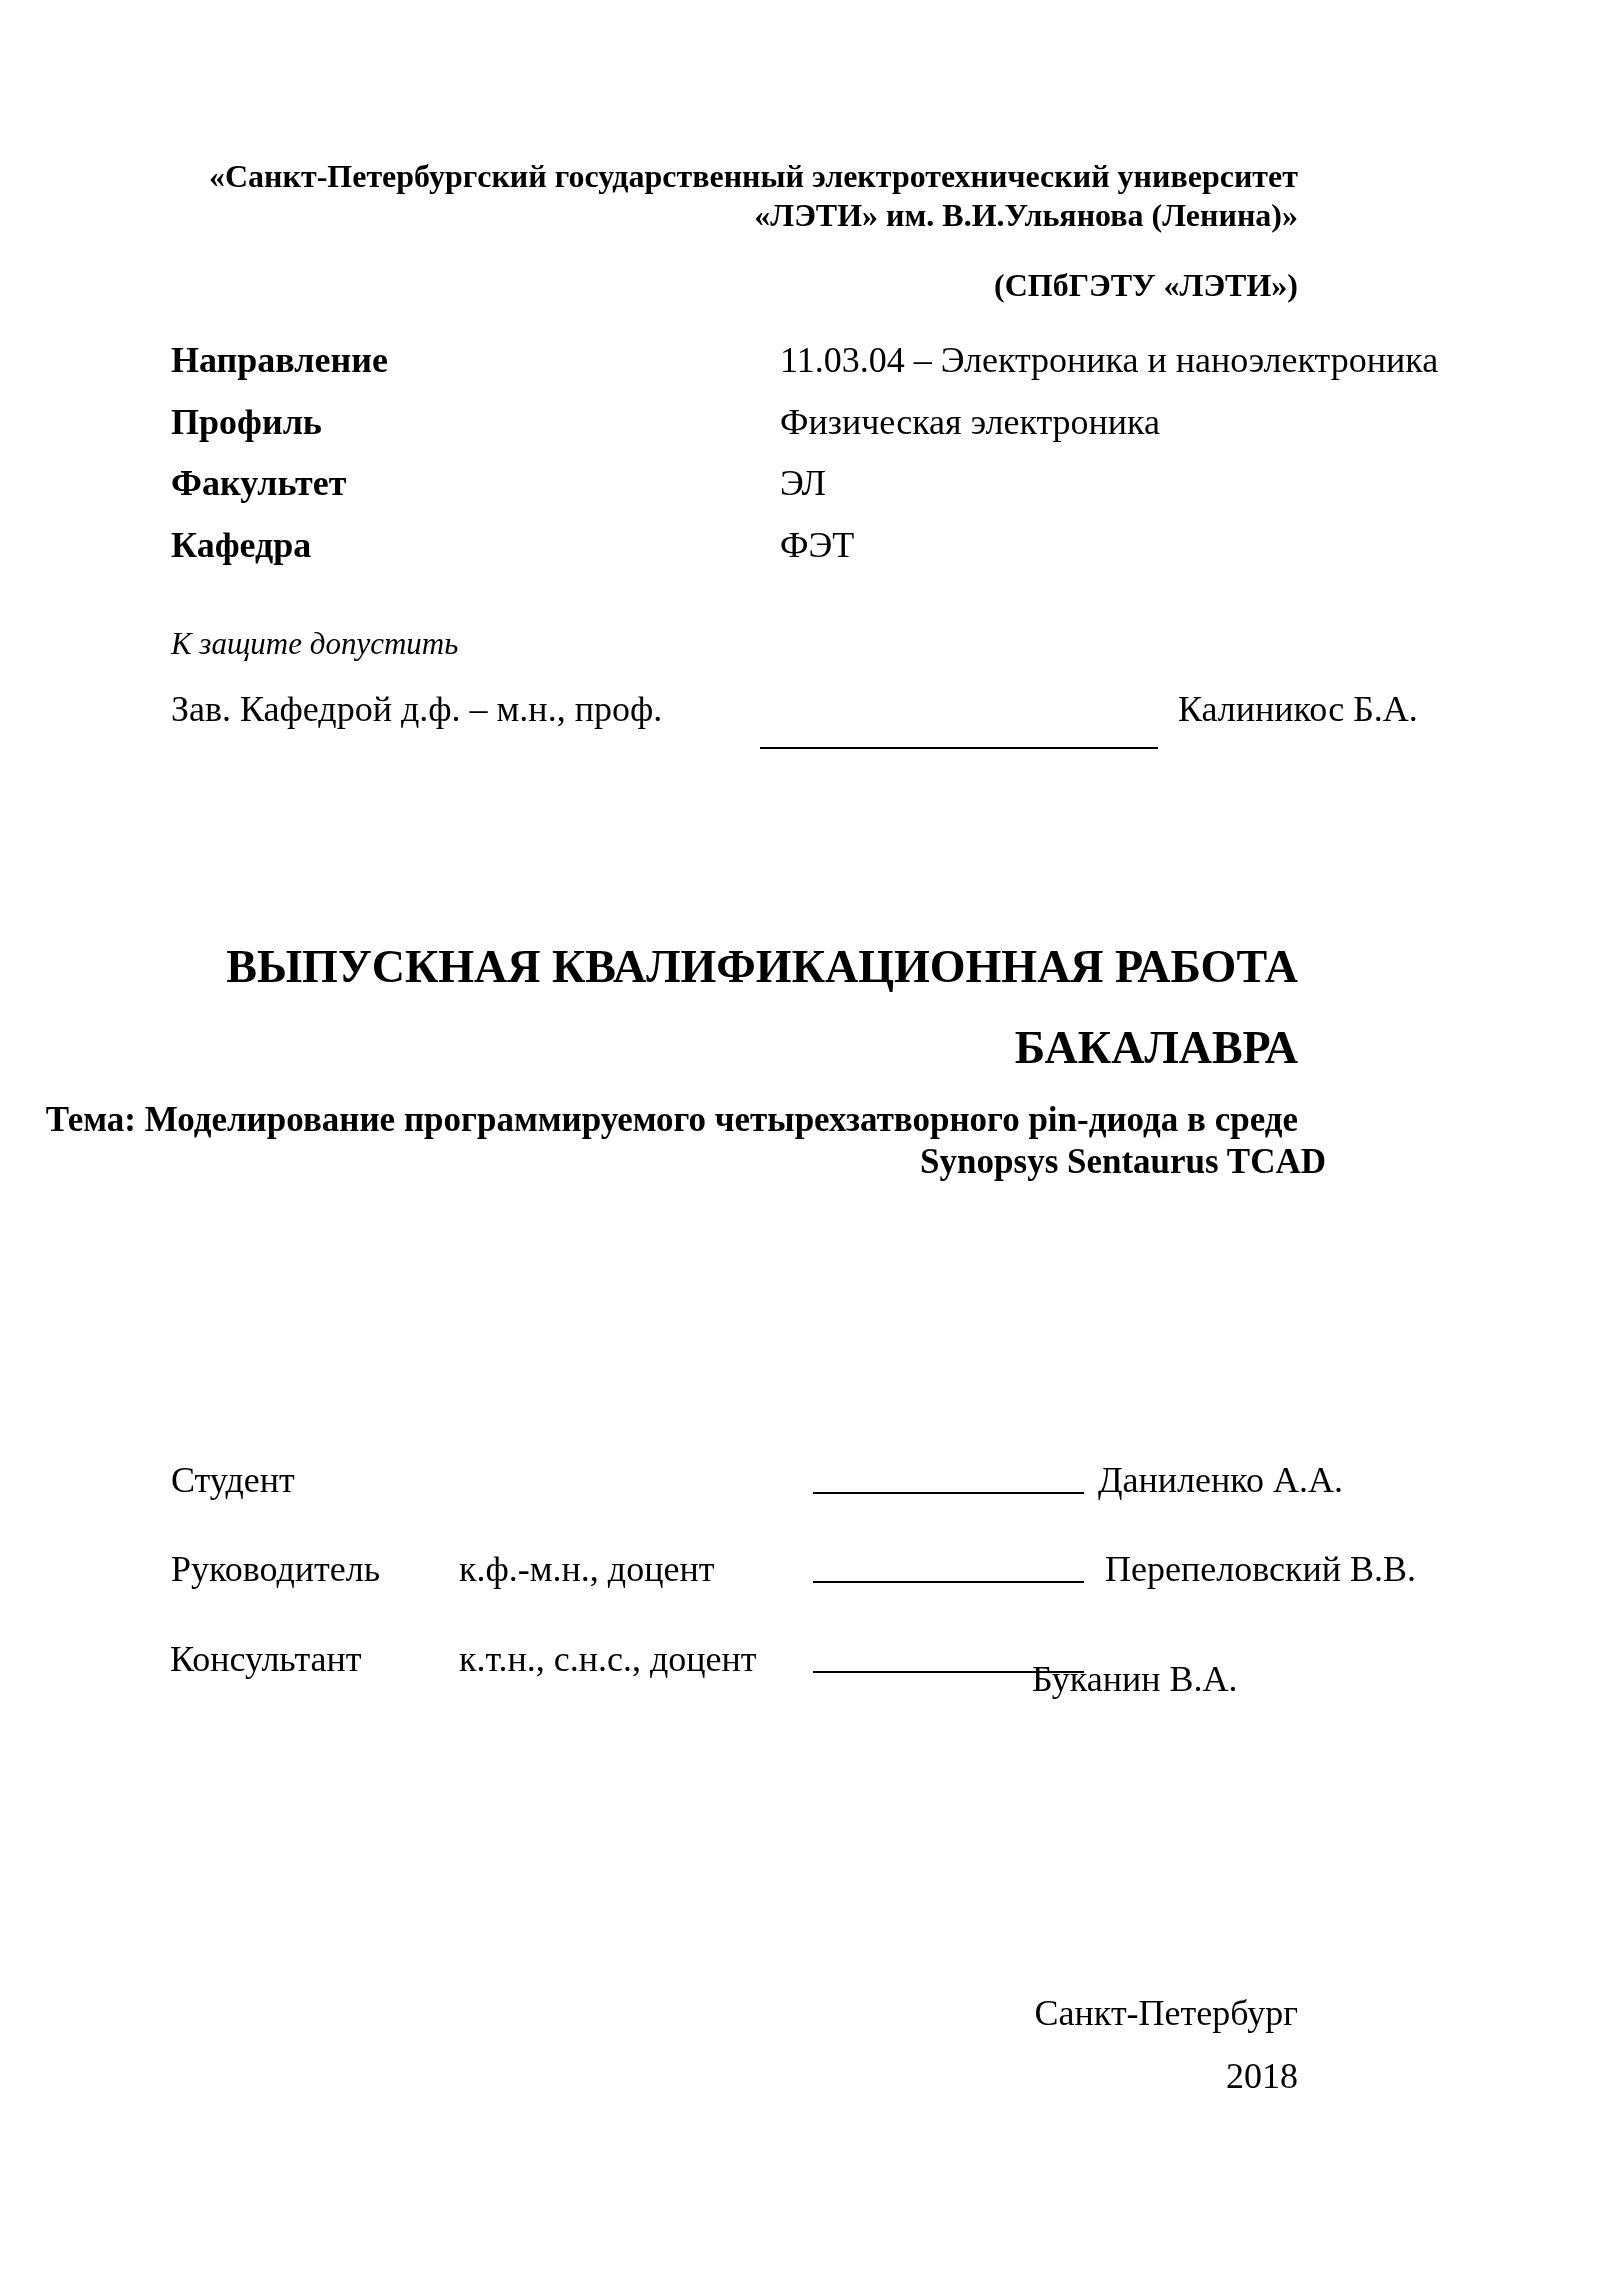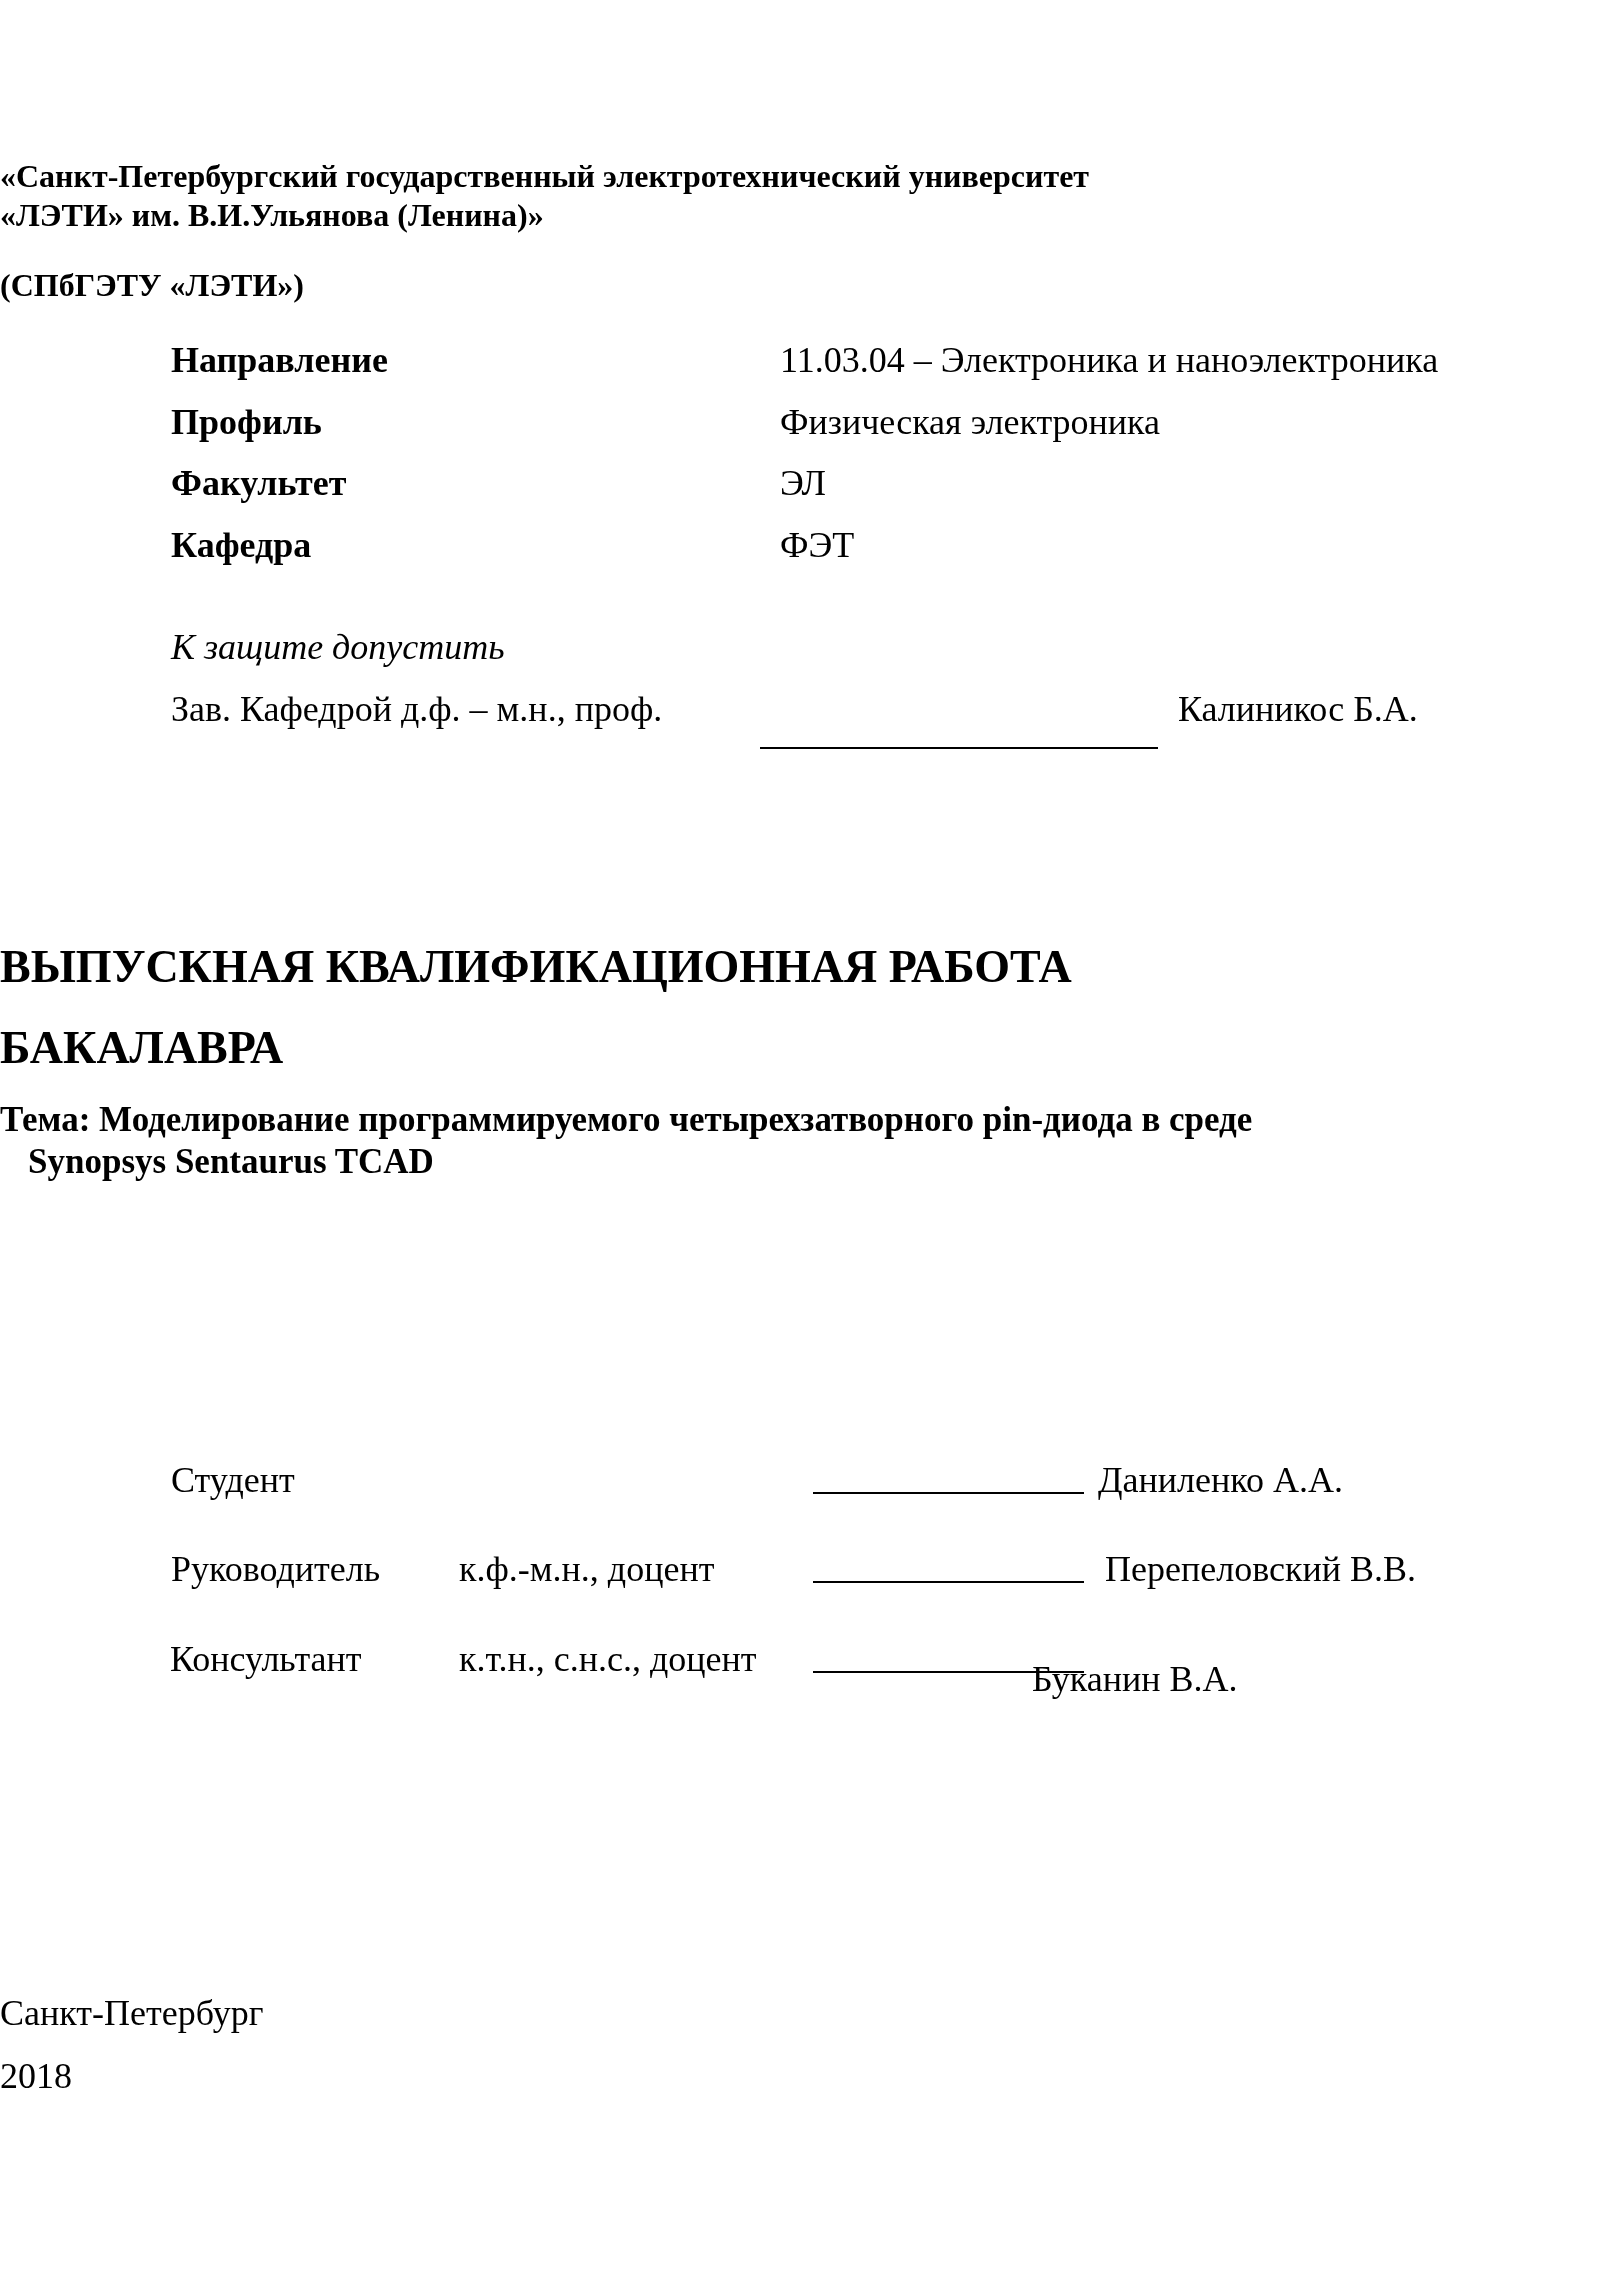--- a/index.html
+++ b/index.html
@@ -1,24 +1,24 @@
 <!DOCTYPE html>
 <html style="font-size:12.6px"><head>
 <meta charset="utf-8">
 <style>
   html, body { margin: 0; padding: 0; background: #ffffff; }
   body { width: 1623px; height: 2295px; position: relative; overflow: hidden;
          font-family: "Liberation Serif", "DejaVu Serif", serif; color: #000; }
   .abs { position: absolute; white-space: nowrap; }
-  .center { left: 0; width: 1298px; text-align: left; }
+  .center { left: 0; width: 1298px; text-align: right; }
   .hdr { font-weight: bold; font-size: 32px; line-height: 39px; }
   .lbl { font-weight: bold; font-size: 36px; }
   .val { font-size: 36px; }
   .txt { font-size: 36px; }
-  .ital { font-style: italic; font-size: 36px; }
+  .ital { font-style: italic; font-size: 31px; }
   .title { font-weight: bold; font-size: 46px; }
   .theme { font-weight: bold; font-size: 35px; line-height: 42px; }
   .sigline { position: absolute; border-bottom: 2.4px solid #000; height: 0; }
 </style>
 </head>
 <body>
 
 <div class="abs center hdr" style="top:157px;">«Санкт-Петербургский государственный электротехнический университет</div>
 <div class="abs center hdr" style="top:196px;">«ЛЭТИ» им. В.И.Ульянова (Ленина)»</div>
 <div class="abs center hdr" style="top:250px;margin-top:16px;">(СПбГЭТУ «ЛЭТИ»)</div>

